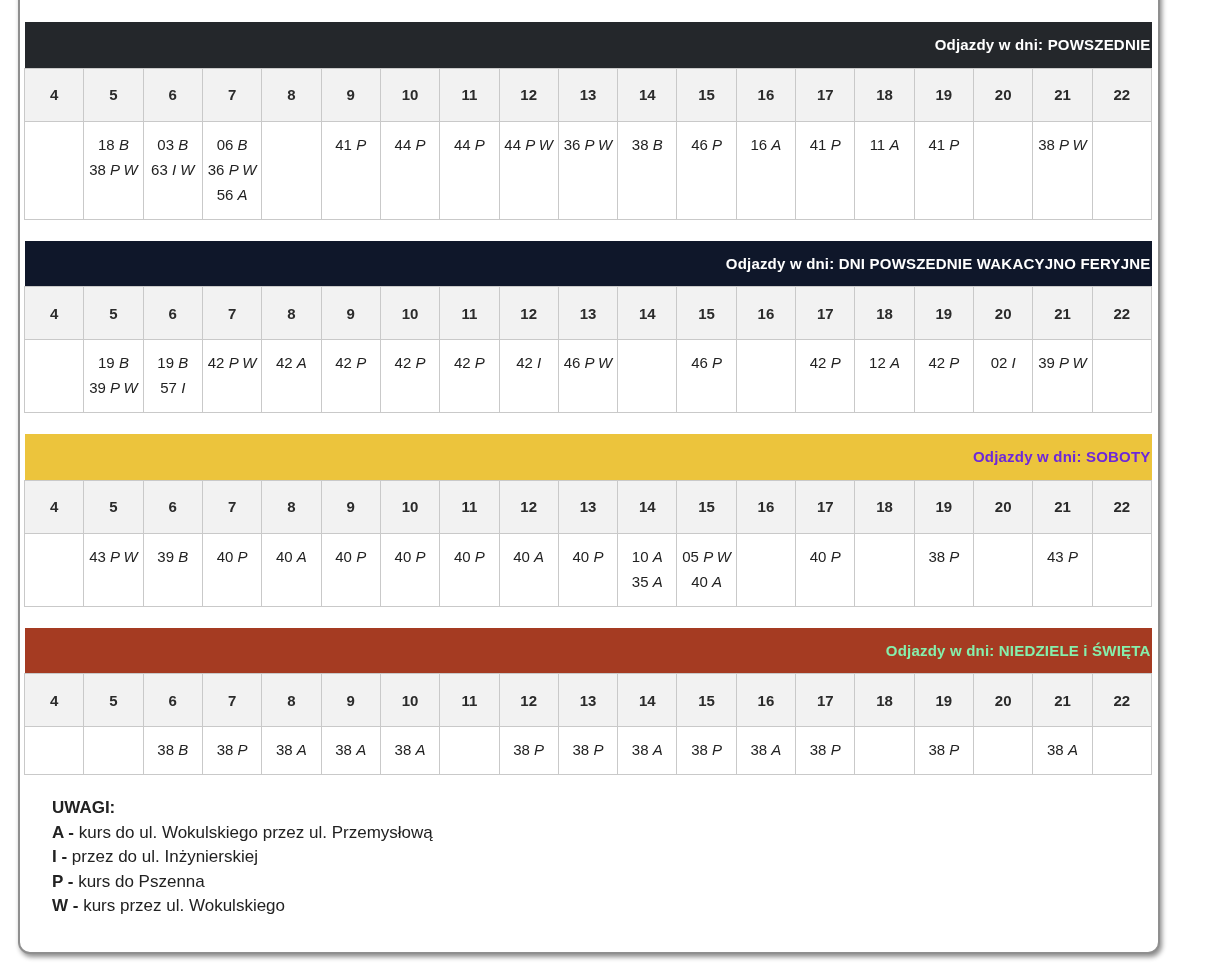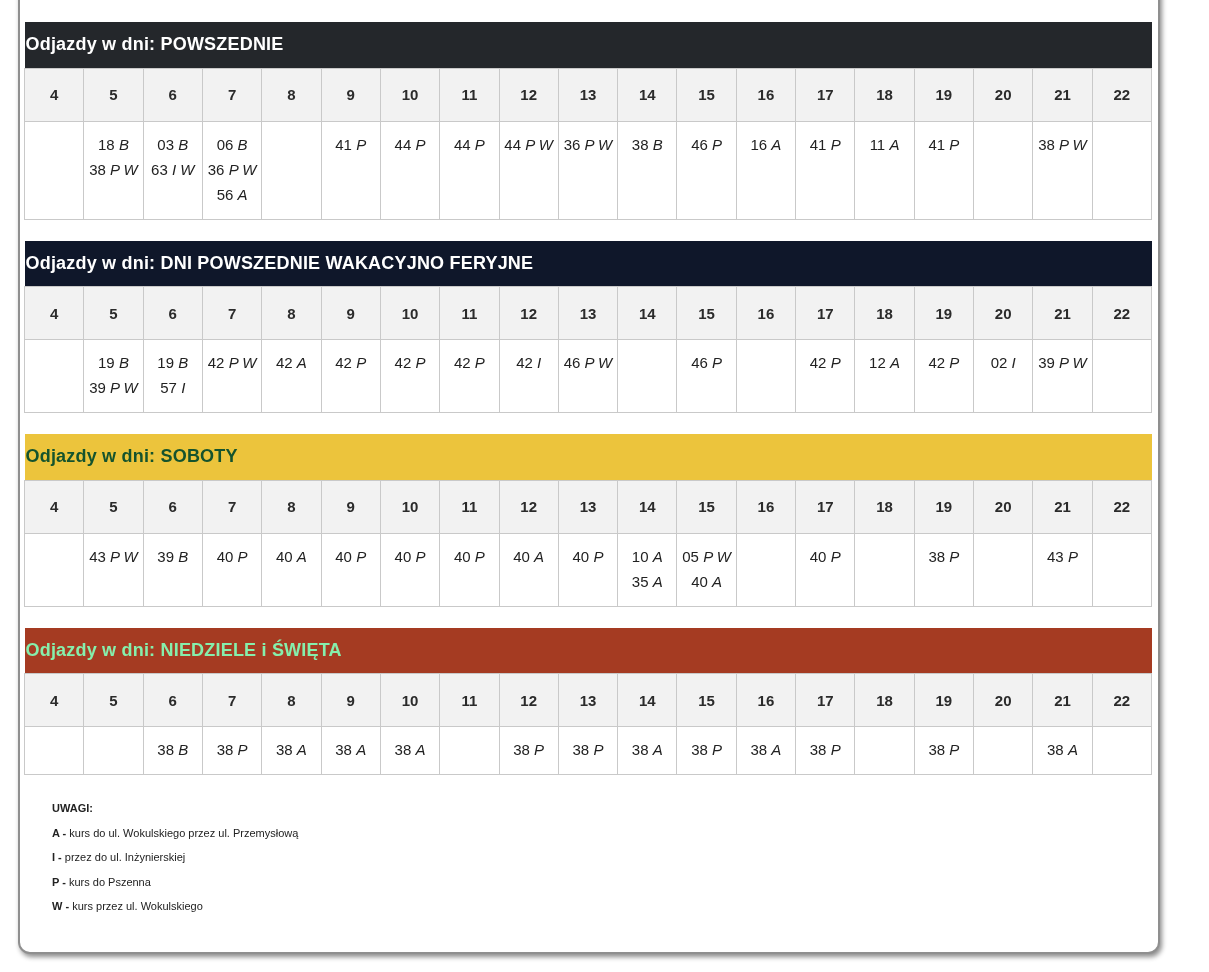--- a/index.html
+++ b/index.html
@@ -22,23 +22,23 @@
     padding: 42px 0 0 4px;
   }
   table.tt {
     border-collapse: collapse;
     table-layout: fixed;
     width: 1128px;
     margin-bottom: 21px;
   }
   table.tt th.title {
     height: 46px;
-    font-size: 18px;
+    font-size: 15px;
     font-weight: 700;
-    text-align: left;
+    text-align: right;
     vertical-align: middle;
     border: none;
     letter-spacing: .2px;
   }
   table.tt tr.hours th {
     height: 53px;
     background: #f2f2f2;
     border: 1px solid #c9c9c9;
     font-size: 15px;
     font-weight: 700;
@@ -52,21 +52,21 @@
     vertical-align: top;
     text-align: center;
     padding: 10px 1px 12px 1px;
     font-size: 15px;
   }
   .dep { line-height: 25px; white-space: nowrap; }
   .dep .m { font-style: normal; }
   .dep .s { font-style: italic; }
   .legend {
     margin: 18px 0 0 28px;
-    font-size: 11px;
+    font-size: 17px;
     line-height: 24.6px;
   }
   .legend .legend-title { font-weight: 700; }
   .legend .legend-item b { font-weight: 700; }
 </style>
 </head>
 <body>
 
 <div class="card">
   <div id="tables">
@@ -230,21 +230,21 @@
             <td>
               <div class="dep"><span class="m">39</span> <span class="s">P W</span></div>
             </td>
             <td></td>
           </tr>
         </tbody>
       </table>
       <table class="tt">
         <tbody>
           <tr>
-            <th colspan="19" class="title" style="background: rgb(236, 196, 60); color: #14532d;">Odjazdy w dni: SOBOTY</th>
+            <th colspan="19" class="title" style="background: rgb(236, 196, 60); color: #6d28d9;">Odjazdy w dni: SOBOTY</th>
           </tr>
           <tr class="hours">
             <th>4</th>
             <th>5</th>
             <th>6</th>
             <th>7</th>
             <th>8</th>
             <th>9</th>
             <th>10</th>
             <th>11</th>

